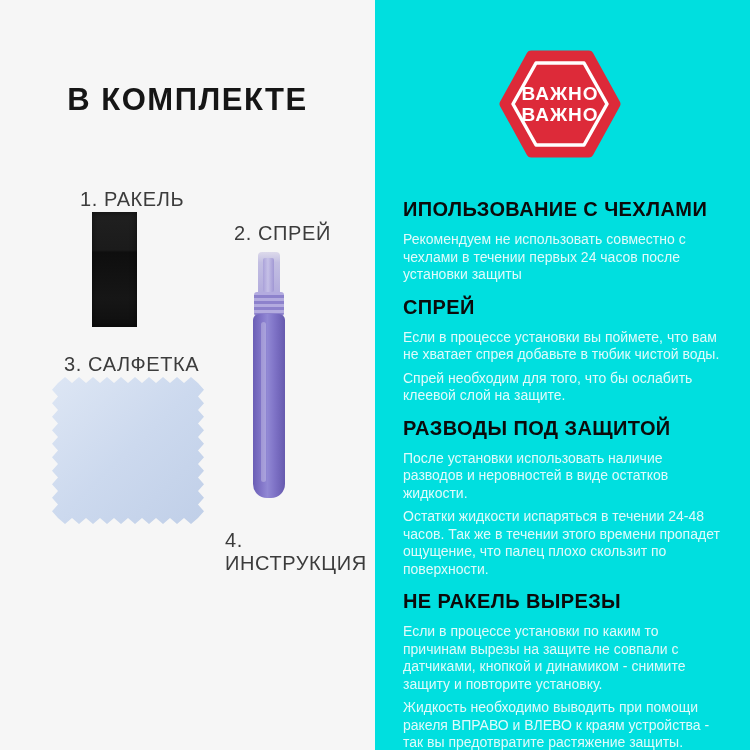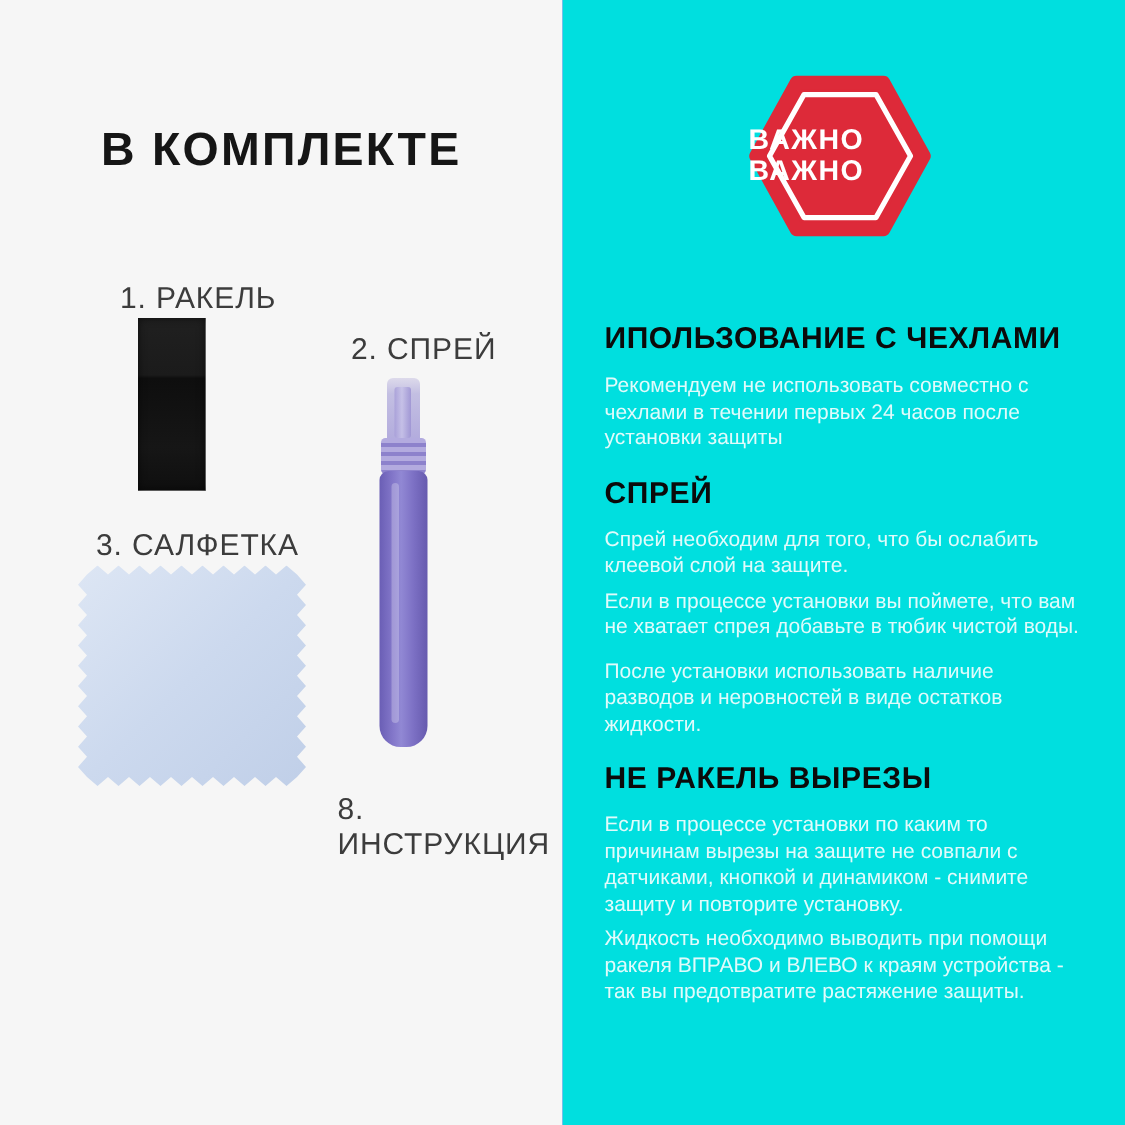--- a/index.html
+++ b/index.html
@@ -1,17 +1,17 @@
 <!DOCTYPE html>
 <html><head>
 <meta charset="utf-8">
 <style>
   html,body{margin:0;padding:0;}
   body{width:750px;height:750px;font-family:"Liberation Sans",sans-serif;overflow:hidden;}
-  .canvas{position:relative;width:618px;height:750px;background:#d946ef;}
+  .canvas{position:relative;width:618px;height:750px;background:#ef4444;}
 
   
   .left{position:absolute;left:0;top:0;width:375px;height:750px;background:#f6f6f6;}
   .kit-title{position:absolute;left:0;top:82px;width:375px;margin:0;text-align:center;
     font-size:31px;font-weight:bold;letter-spacing:1.5px;color:#161616;}
   .item-label{position:absolute;font-size:20px;letter-spacing:.6px;color:#3c3c3c;}
   .l1{left:80px;top:188px;}
   .l2{left:234px;top:222px;}
   .l3{left:64px;top:353px;}
   .l4{left:225px;top:529px;}
@@ -40,26 +40,26 @@
     letter-spacing:-2px;color:#1fd4dc;}
   .logo .mark{font-size:12px;font-weight:normal;letter-spacing:0;color:#9aa0a6;
     vertical-align:6px;margin-left:3px;}
 
   
   .right{position:absolute;left:375px;top:0;width:375px;height:750px;background:#00dfdf;}
 
   .badge{position:absolute;left:124px;top:46px;width:122px;height:116px;}
   .badge svg{position:absolute;left:0;top:0;}
   .badge-text{position:absolute;left:0;top:0;width:122px;height:116px;display:flex;
-    flex-direction:column;align-items:flex-start;justify-content:center;color:#ffffff;
+    flex-direction:column;align-items:center;justify-content:center;color:#ffffff;
     font-weight:bold;font-size:19px;line-height:21px;letter-spacing:1px;text-align:center;}
 
   .sections{position:absolute;left:28px;top:198px;width:322px;}
   .sec{margin-bottom:12px;}
-  .sec h2{margin:17px 0 10px 0;font-size:20px;letter-spacing:.4px;color:#0b0b0b;font-weight:bold;}
+  .sec h2{margin:0 0 10px 0;font-size:20px;letter-spacing:.4px;color:#0b0b0b;font-weight:bold;}
   .sec p{margin:0 0 6px 0;font-size:14px;line-height:17.5px;color:rgba(255,255,255,.88);}
 </style>
 </head>
 <body>
 
 <div class="canvas">
 
   <section class="left">
     <h1 class="kit-title">В КОМПЛЕКТЕ</h1>
 
@@ -80,21 +80,21 @@
       <defs>
         <linearGradient id="clothGrad" x1="0" y1="0" x2="1" y2="1">
           <stop offset="0" stop-color="#dde6f4"></stop>
           <stop offset="0.5" stop-color="#ccd9ee"></stop>
           <stop offset="1" stop-color="#c0cfe8"></stop>
         </linearGradient>
       </defs>
       <polygon id="cloth-poly" fill="url(#clothGrad)" points="6.0,6.0 13.0,0.0 20.0,6.0 27.0,0.0 34.0,6.0 41.0,0.0 48.0,6.0 55.0,0.0 62.0,6.0 69.0,0.0 76.0,6.0 83.0,0.0 90.0,6.0 97.0,0.0 104.0,6.0 111.0,0.0 118.0,6.0 125.0,0.0 132.0,6.0 139.0,0.0 146.0,6.0 146.0,6.0 152.0,12.8 146.0,19.5 152.0,26.3 146.0,33.0 152.0,39.8 146.0,46.5 152.0,53.3 146.0,60.0 152.0,66.8 146.0,73.5 152.0,80.3 146.0,87.0 152.0,93.8 146.0,100.5 152.0,107.3 146.0,114.0 152.0,120.8 146.0,127.5 152.0,134.3 146.0,141.0 146.0,141.0 139.0,147.0 132.0,141.0 125.0,147.0 118.0,141.0 111.0,147.0 104.0,141.0 97.0,147.0 90.0,141.0 83.0,147.0 76.0,141.0 69.0,147.0 62.0,141.0 55.0,147.0 48.0,141.0 41.0,147.0 34.0,141.0 27.0,147.0 20.0,141.0 13.0,147.0 6.0,141.0 6.0,141.0 0.0,134.3 6.0,127.5 0.0,120.8 6.0,114.0 0.0,107.3 6.0,100.5 0.0,93.8 6.0,87.0 0.0,80.3 6.0,73.5 0.0,66.8 6.0,60.0 0.0,53.3 6.0,46.5 0.0,39.8 6.0,33.0 0.0,26.3 6.0,19.5 0.0,12.8 6.0,6.0"></polygon>
     </svg>
 
-    <div class="item-label l4">8. ИНСТРУКЦИЯ</div>
+    <div class="item-label l4">4. ИНСТРУКЦИЯ</div>
   </section>
 
   <section class="right">
 
     <div class="badge">
       <svg width="122" height="116" viewBox="0 0 122 116">
         <polygon points="5,58 32,9 90,9 117,58 90,107 32,107" fill="#dd2a39" stroke="#dd2a39" stroke-width="9" stroke-linejoin="round"></polygon>
         <polygon points="14,58 37,17 85,17 108,58 85,99 37,99" fill="none" stroke="#ffffff" stroke-width="3.5" stroke-linejoin="round"></polygon>
       </svg>
       <div class="badge-text">
@@ -103,25 +103,27 @@
       </div>
     </div>
 
     <div class="sections">
       <div class="sec">
         <h2>ИПОЛЬЗОВАНИЕ С ЧЕХЛАМИ</h2>
         <p>Рекомендуем не использовать совместно с чехлами в течении первых 24 часов после установки защиты</p>
       </div>
       <div class="sec">
         <h2>СПРЕЙ</h2>
+        <p>Если в процессе установки вы поймете, что вам не хватает спрея добавьте в тюбик чистой воды.</p>
         <p>Спрей необходим для того, что бы ослабить клеевой слой на защите.</p>
-        <p>Если в процессе установки вы поймете, что вам не хватает спрея добавьте в тюбик чистой воды.</p>
       </div>
       <div class="sec">
+        <h2>РАЗВОДЫ ПОД ЗАЩИТОЙ</h2>
         <p>После установки использовать наличие разводов и неровностей в виде остатков жидкости.</p>
+        <p>Остатки жидкости испаряться в течении 24-48 часов. Так же в течении этого времени пропадет ощущение, что палец плохо скользит по поверхности.</p>
       </div>
       <div class="sec">
         <h2>НЕ РАКЕЛЬ ВЫРЕЗЫ</h2>
         <p>Если в процессе установки по каким то причинам вырезы на защите не совпали с датчиками, кнопкой и динамиком - снимите защиту и повторите установку.</p>
         <p>Жидкость необходимо выводить при помощи ракеля ВПРАВО и ВЛЕВО  к краям устройства - так вы предотвратите растяжение защиты.</p>
       </div>
     </div>
   </section>
 </div>
 

